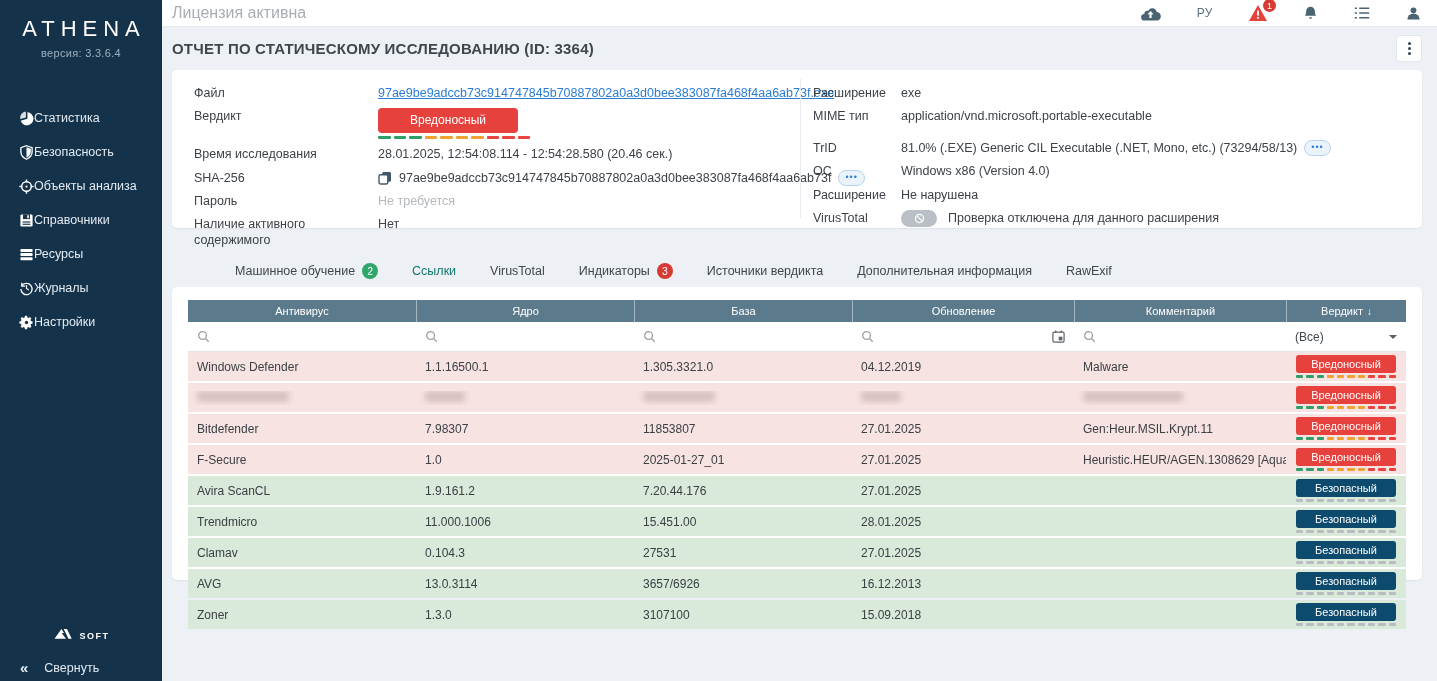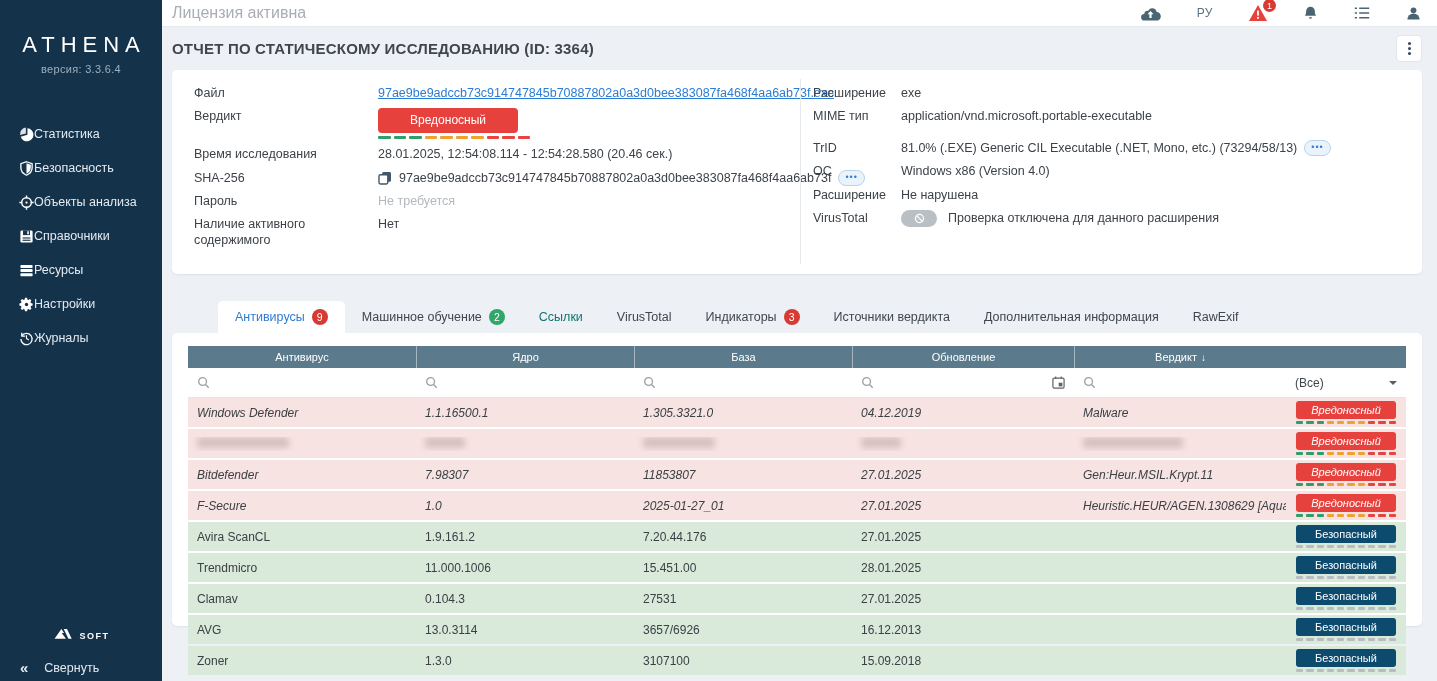--- a/index.html
+++ b/index.html
@@ -2,21 +2,21 @@
 <html><head>
 <meta charset="utf-8">
 <style>
   * { box-sizing: border-box; margin: 0; padding: 0; }
   html,body { width:1437px; height:681px; overflow:hidden; }
   body { font-family:"Liberation Sans", sans-serif; background:#edf0f5; color:#3c4248; }
   .app { display:flex; width:100%; height:100%; }
 
   
   .sidebar { width:162px; flex-shrink:0; background:#14324a; display:flex; flex-direction:column; }
-  .logo { text-align:center; padding-top:32px; }
+  .logo { text-align:center; padding-top:16px; }
   .logo-text { color:#fff; font-size:22px; font-weight:300; letter-spacing:6px; padding-left:6px; }
   .logo-version { color:#9db0bf; font-size:11px; margin-top:5px; letter-spacing:.3px; }
   .menu { margin-top:42px; }
   .menu-item { display:flex; align-items:center; gap:0; height:34px; padding-left:18px; font-size:12.5px; color:#e3eaf0; cursor:pointer; }
   .menu-item.active { background:#1e6d7d; }
   .icon16 { width:16px; height:16px; display:inline-flex; align-items:center; justify-content:center; flex-shrink:0; }
   .icon16 svg { width:15px; height:15px; display:block; }
   .sidebar-bottom { margin-top:auto; }
   .brand { display:flex; align-items:center; justify-content:center; gap:1px; padding-bottom:13px; }
   .brand svg { width:26px; height:15px; }
@@ -34,21 +34,21 @@
   .lang { font-size:12px; color:#5c7281; letter-spacing:.5px; cursor:pointer; }
   .alert-badge { position:absolute; top:-6px; right:-9px; min-width:13px; height:13px; border-radius:7px; background:#d63a33; color:#fff; font-size:9px; display:flex; align-items:center; justify-content:center; padding:0 3px; }
 
   .content { flex:1; padding:0 15px 0 10px; }
   .title-row { display:flex; align-items:center; height:43px; }
   .page-title { font-size:15px; font-weight:600; color:#40464c; letter-spacing:.2px; }
   .kebab { margin-left:auto; width:26px; height:27px; background:#fff; border:1px solid #e3e6ea; border-radius:4px; display:flex; align-items:center; justify-content:center; cursor:pointer; }
   .kebab-dots { width:3px; height:3px; border-radius:50%; background:#33475a; box-shadow:0 -5px 0 #33475a, 0 5px 0 #33475a; }
 
   
-  .details-card { background:#fff; border-radius:5px; box-shadow:0 1px 2px rgba(27,35,48,.07); display:flex; padding:9px 0 10px; height:204px; }
+  .details-card { background:#fff; border-radius:5px; box-shadow:0 1px 2px rgba(27,35,48,.07); display:flex; padding:9px 0 10px; height:158px; }
   .details-left { width:628px; padding:2px 0 0 22px; flex-shrink:0; }
   .details-right { flex:1; border-left:1px solid #e8ebee; padding:2px 14px 0 12px; }
   .d-row { display:flex; align-items:flex-start; padding:3.5px 0; font-size:12.5px; line-height:1.3; }
   .d-row.gap { margin-top:9px; }
   .details-left .d-label { width:184px; flex-shrink:0; color:#3c4248; }
   .details-right .d-label { width:88px; flex-shrink:0; color:#3c4248; }
   .d-value { color:#3c4248; display:flex; align-items:center; flex-wrap:nowrap; }
   .d-value.block { display:block; }
   .file-link { color:#2b7cd4; text-decoration:underline; cursor:pointer; }
   .muted { color:#b3b9bf; }
@@ -77,21 +77,21 @@
   .th { color:#fff; font-size:11px; display:flex; align-items:center; justify-content:center; gap:4px; position:relative; cursor:pointer; }
   .th + .th { border-left:1px solid rgba(255,255,255,.45); }
   .sort-arrow { font-size:10px; }
   .tfilter { height:30px; border-bottom:1px solid #e1e4e8; }
   .tf { display:flex; align-items:center; padding:0 9px; height:100%; }
   .tf svg { flex-shrink:0; }
   .tf.space { justify-content:space-between; }
   .verdict-filter { justify-content:space-between; font-size:12px; color:#40464c; cursor:pointer; }
   .caret { width:0; height:0; border-left:4px solid transparent; border-right:4px solid transparent; border-top:4px solid #5a6066; }
   .trow { height:29px; margin-bottom:2px; align-items:center; font-size:12px; color:#3b4045; cursor:default; }
-  .trow.malicious { background:#f7e3e2;font-style:italic; }
+  .trow.malicious { background:#f7e3e2; }
   .trow.safe { background:#d9e9da; }
   .td { padding:0 9px; white-space:nowrap; overflow:hidden; }
   .td-verdict { height:100%; display:flex; flex-direction:column; justify-content:center; padding:0 10px; }
   .row-badge { width:100%; text-align:center; color:#fff; font-size:11px; height:18px; line-height:18px; border-radius:3px; }
   .row-badge.mal { background:#e6413d; } .row-badge.saf { background:#0c4a6e; }
   .row-dash { margin-top:2px; }
   .blob { height:11px; border-radius:3px; background:#c0a8a8; filter:blur(3px); opacity:.6; }
 </style>
 </head>
 <body>
@@ -149,36 +149,36 @@
             <svg viewBox="0 0 16 16" fill="#fff">
               <rect x="1.5" y="2" width="13" height="3.2" rx=".8"></rect>
               <rect x="1.5" y="6.4" width="13" height="3.2" rx=".8"></rect>
               <rect x="1.5" y="10.8" width="13" height="3.2" rx=".8"></rect>
             </svg>
           </span>
           <span class="menu-label">Ресурсы</span>
         </div>
         <div class="menu-item">
           <span class="icon16">
-            <svg viewBox="0 0 16 16">
-              <path fill="#fff" d="M14.5 9.1V6.9l-1.8-.4a5 5 0 0 0-.5-1.2l1-1.5-1.6-1.6-1.5 1a5 5 0 0 0-1.2-.5L8.6.9H6.4L6 2.7a5 5 0 0 0-1.2.5l-1.5-1L1.7 3.8l1 1.5a5 5 0 0 0-.5 1.2l-1.8.4v2.2l1.8.4a5 5 0 0 0 .5 1.2l-1 1.5 1.6 1.6 1.5-1a5 5 0 0 0 1.2.5l.4 1.8h2.2l.4-1.8a5 5 0 0 0 1.2-.5l1.5 1 1.6-1.6-1-1.5a5 5 0 0 0 .5-1.2z"></path>
-              <circle cx="8" cy="8" r="1.8" fill="#14324a"></circle>
-            </svg>
-          </span>
-          <span class="menu-label">Настройки</span>
-        </div>
-        <div class="menu-item">
-          <span class="icon16">
             <svg viewBox="0 0 16 16" fill="none" stroke="#fff" stroke-width="1.4">
               <path d="M3 5.2A6 6 0 1 1 2 8.6"></path>
               <path d="M3 1.8v3.6h3.6"></path>
               <path d="M8 4.6V8l2.4 1.5" stroke-width="1.2"></path>
             </svg>
           </span>
           <span class="menu-label">Журналы</span>
+        </div>
+        <div class="menu-item">
+          <span class="icon16">
+            <svg viewBox="0 0 16 16">
+              <path fill="#fff" d="M14.5 9.1V6.9l-1.8-.4a5 5 0 0 0-.5-1.2l1-1.5-1.6-1.6-1.5 1a5 5 0 0 0-1.2-.5L8.6.9H6.4L6 2.7a5 5 0 0 0-1.2.5l-1.5-1L1.7 3.8l1 1.5a5 5 0 0 0-.5 1.2l-1.8.4v2.2l1.8.4a5 5 0 0 0 .5 1.2l-1 1.5 1.6 1.6 1.5-1a5 5 0 0 0 1.2.5l.4 1.8h2.2l.4-1.8a5 5 0 0 0 1.2-.5l1.5 1 1.6-1.6-1-1.5a5 5 0 0 0 .5-1.2z"></path>
+              <circle cx="8" cy="8" r="1.8" fill="#14324a"></circle>
+            </svg>
+          </span>
+          <span class="menu-label">Настройки</span>
         </div>
       </nav>
     <div class="sidebar-bottom">
       <div class="brand">
         <svg viewBox="0 0 34 18">
             <path d="M2 16L11 3l3.4 5.2h-3L17 16z" fill="#fff"></path>
             <path d="M14 3l6.2 13h4.3L18.3 3z" fill="#fff"></path>
           </svg>
         <span class="brand-soft">SOFT</span>
       </div>
@@ -335,24 +335,20 @@
                     </svg>
                   </span>
                 </span>
                 <span>Проверка отключена для данного расширения</span>
               </div>
             </div>
           </div>
       </section>
 
       <div class="tabs" id="tabs">
-          <div class="tab active">
-            <span>Антивирусы</span>
-            <span class="tab-badge red">9</span>
-          </div>
           <div class="tab">
             <span>Машинное обучение</span>
             <span class="tab-badge green">2</span>
           </div>
           <div class="tab disabled">
             <span>Ссылки</span>
           </div>
           <div class="tab">
             <span>VirusTotal</span>
           </div>
@@ -377,20 +373,23 @@
               <span>Антивирус</span>
             </div>
             <div class="th">
               <span>Ядро</span>
             </div>
             <div class="th">
               <span>База</span>
             </div>
             <div class="th">
               <span>Обновление</span>
+            </div>
+            <div class="th">
+              <span>Комментарий</span>
             </div>
             <div class="th">
               <span>Вердикт</span>
               <span class="sort-arrow">↓</span>
             </div>
           </div>
         <div class="tfilter tgrid" id="tfilter">
             <div class="tf">
               <span class="svg-ic" style="display: inline-flex;">
                 <svg width="13" height="13" viewBox="0 0 14 14" fill="none" stroke="#9aa0a6" stroke-width="1.4">

